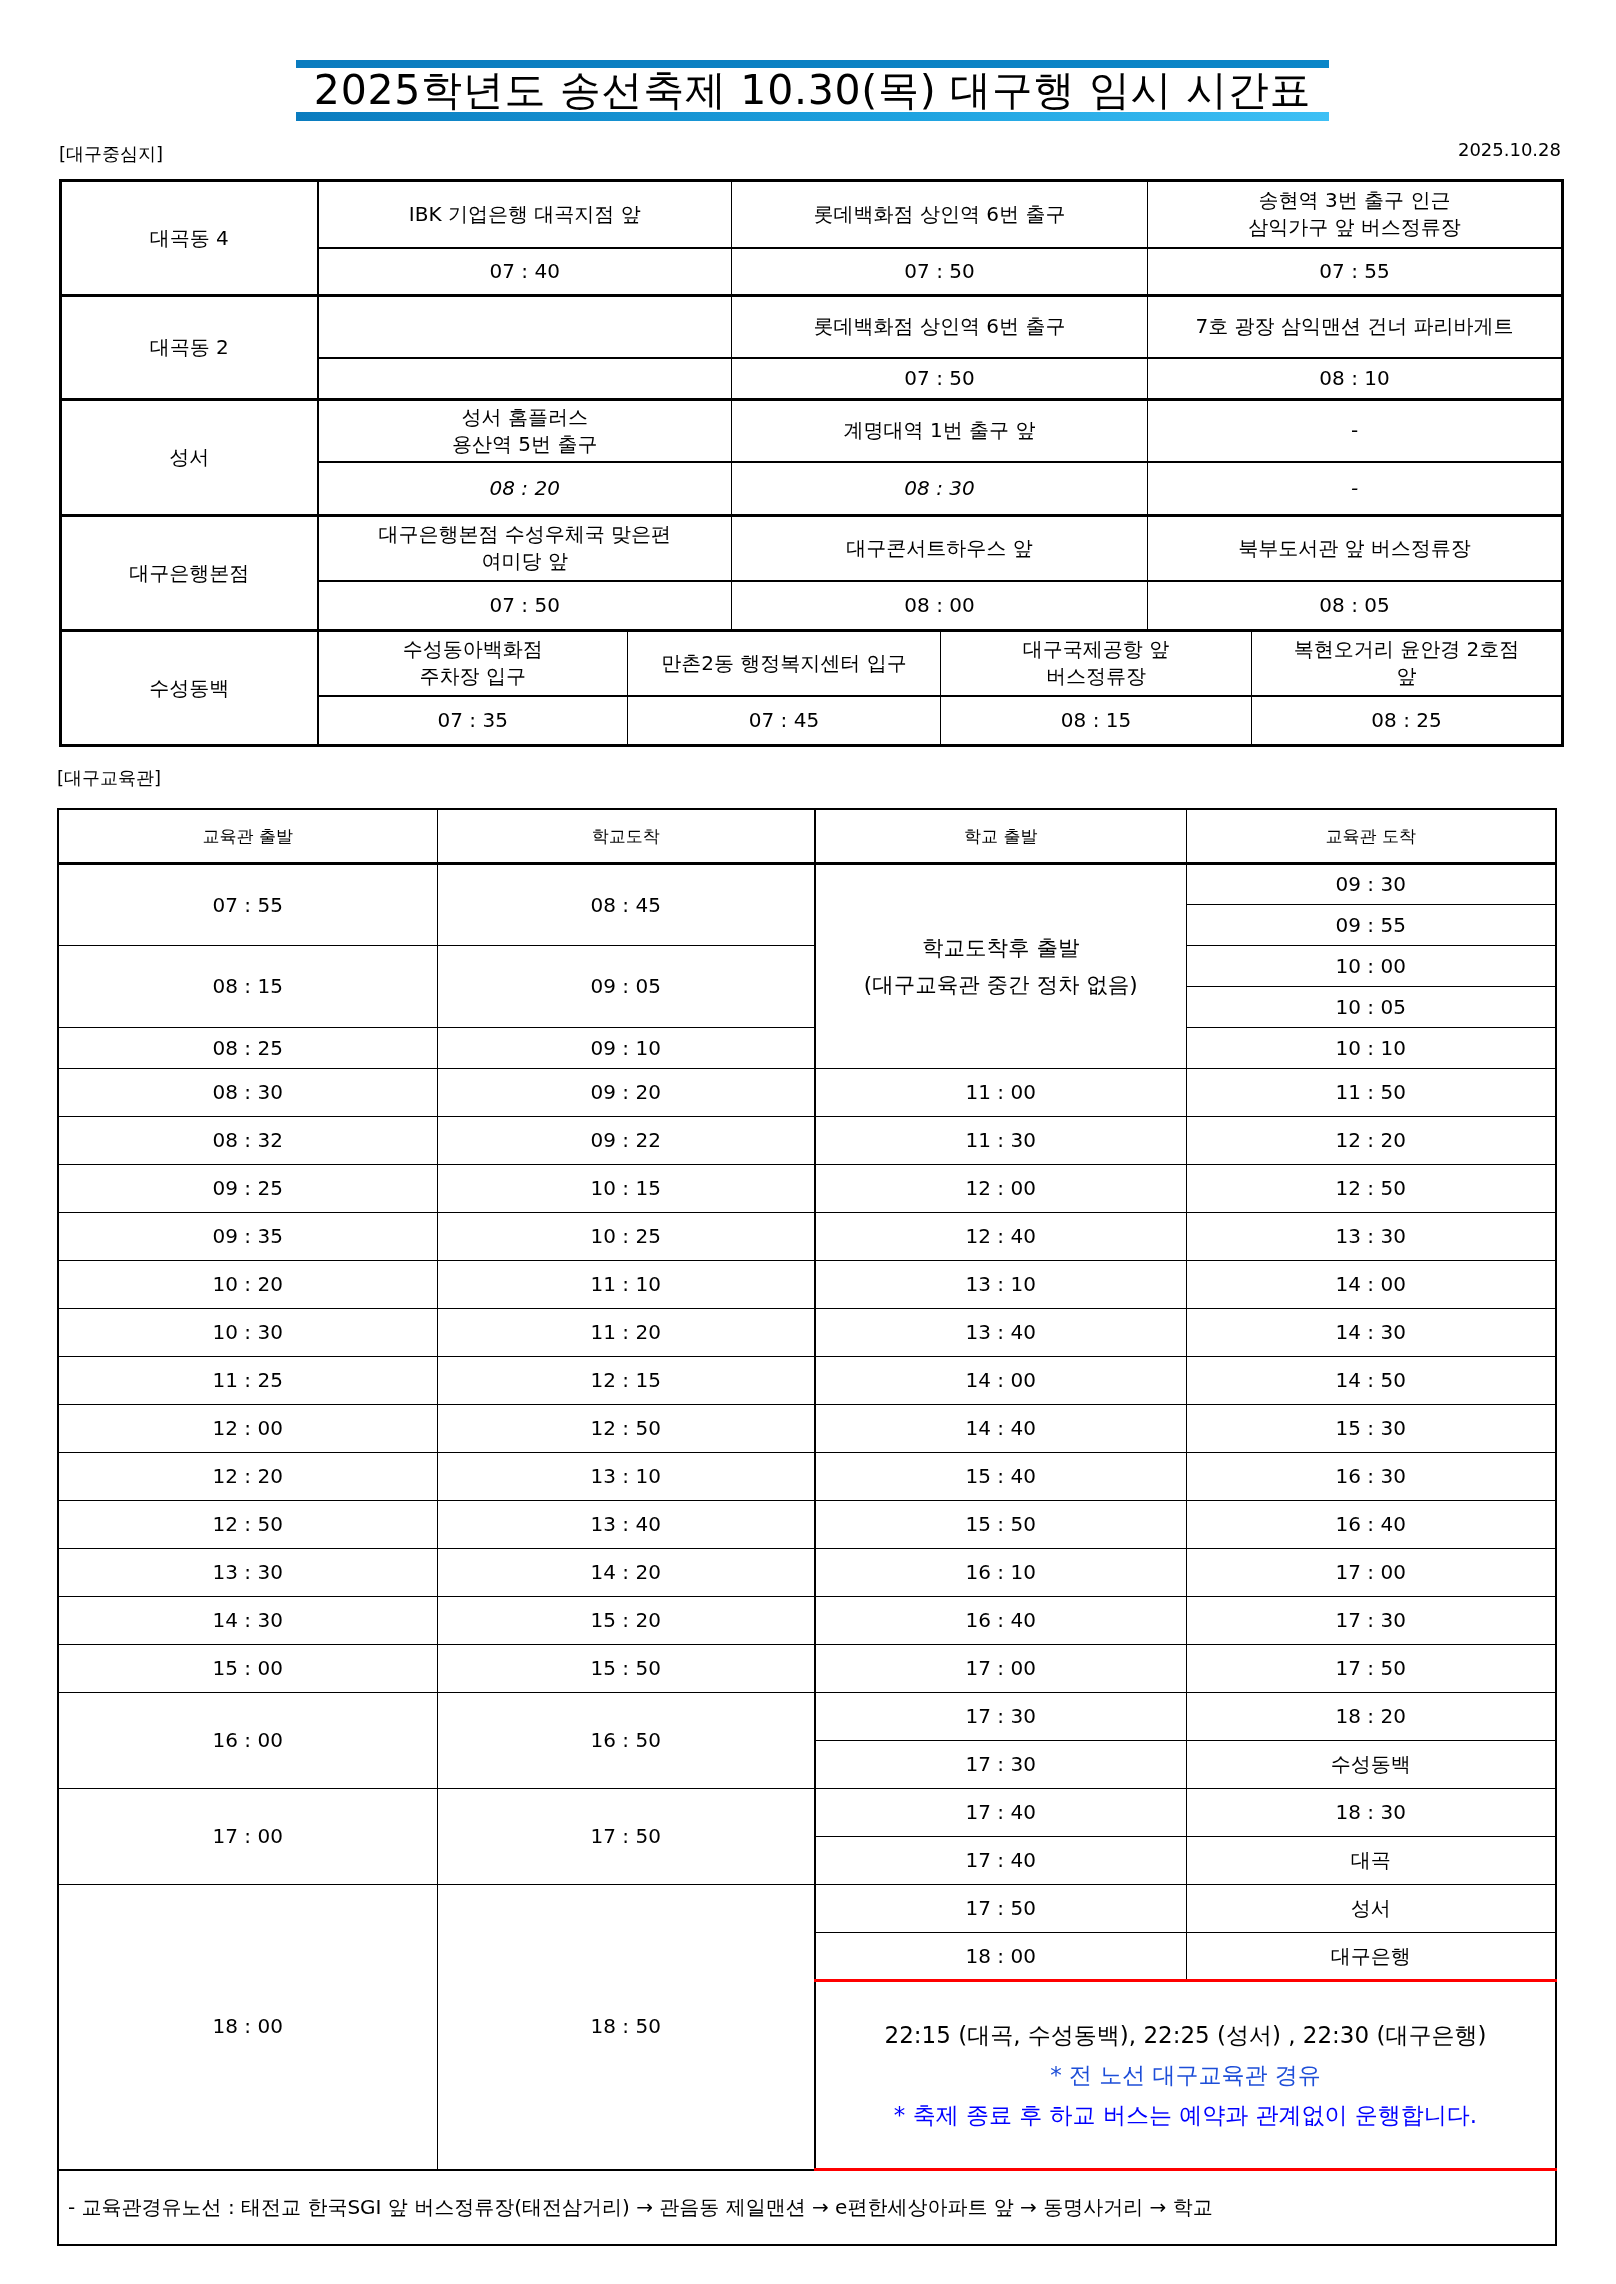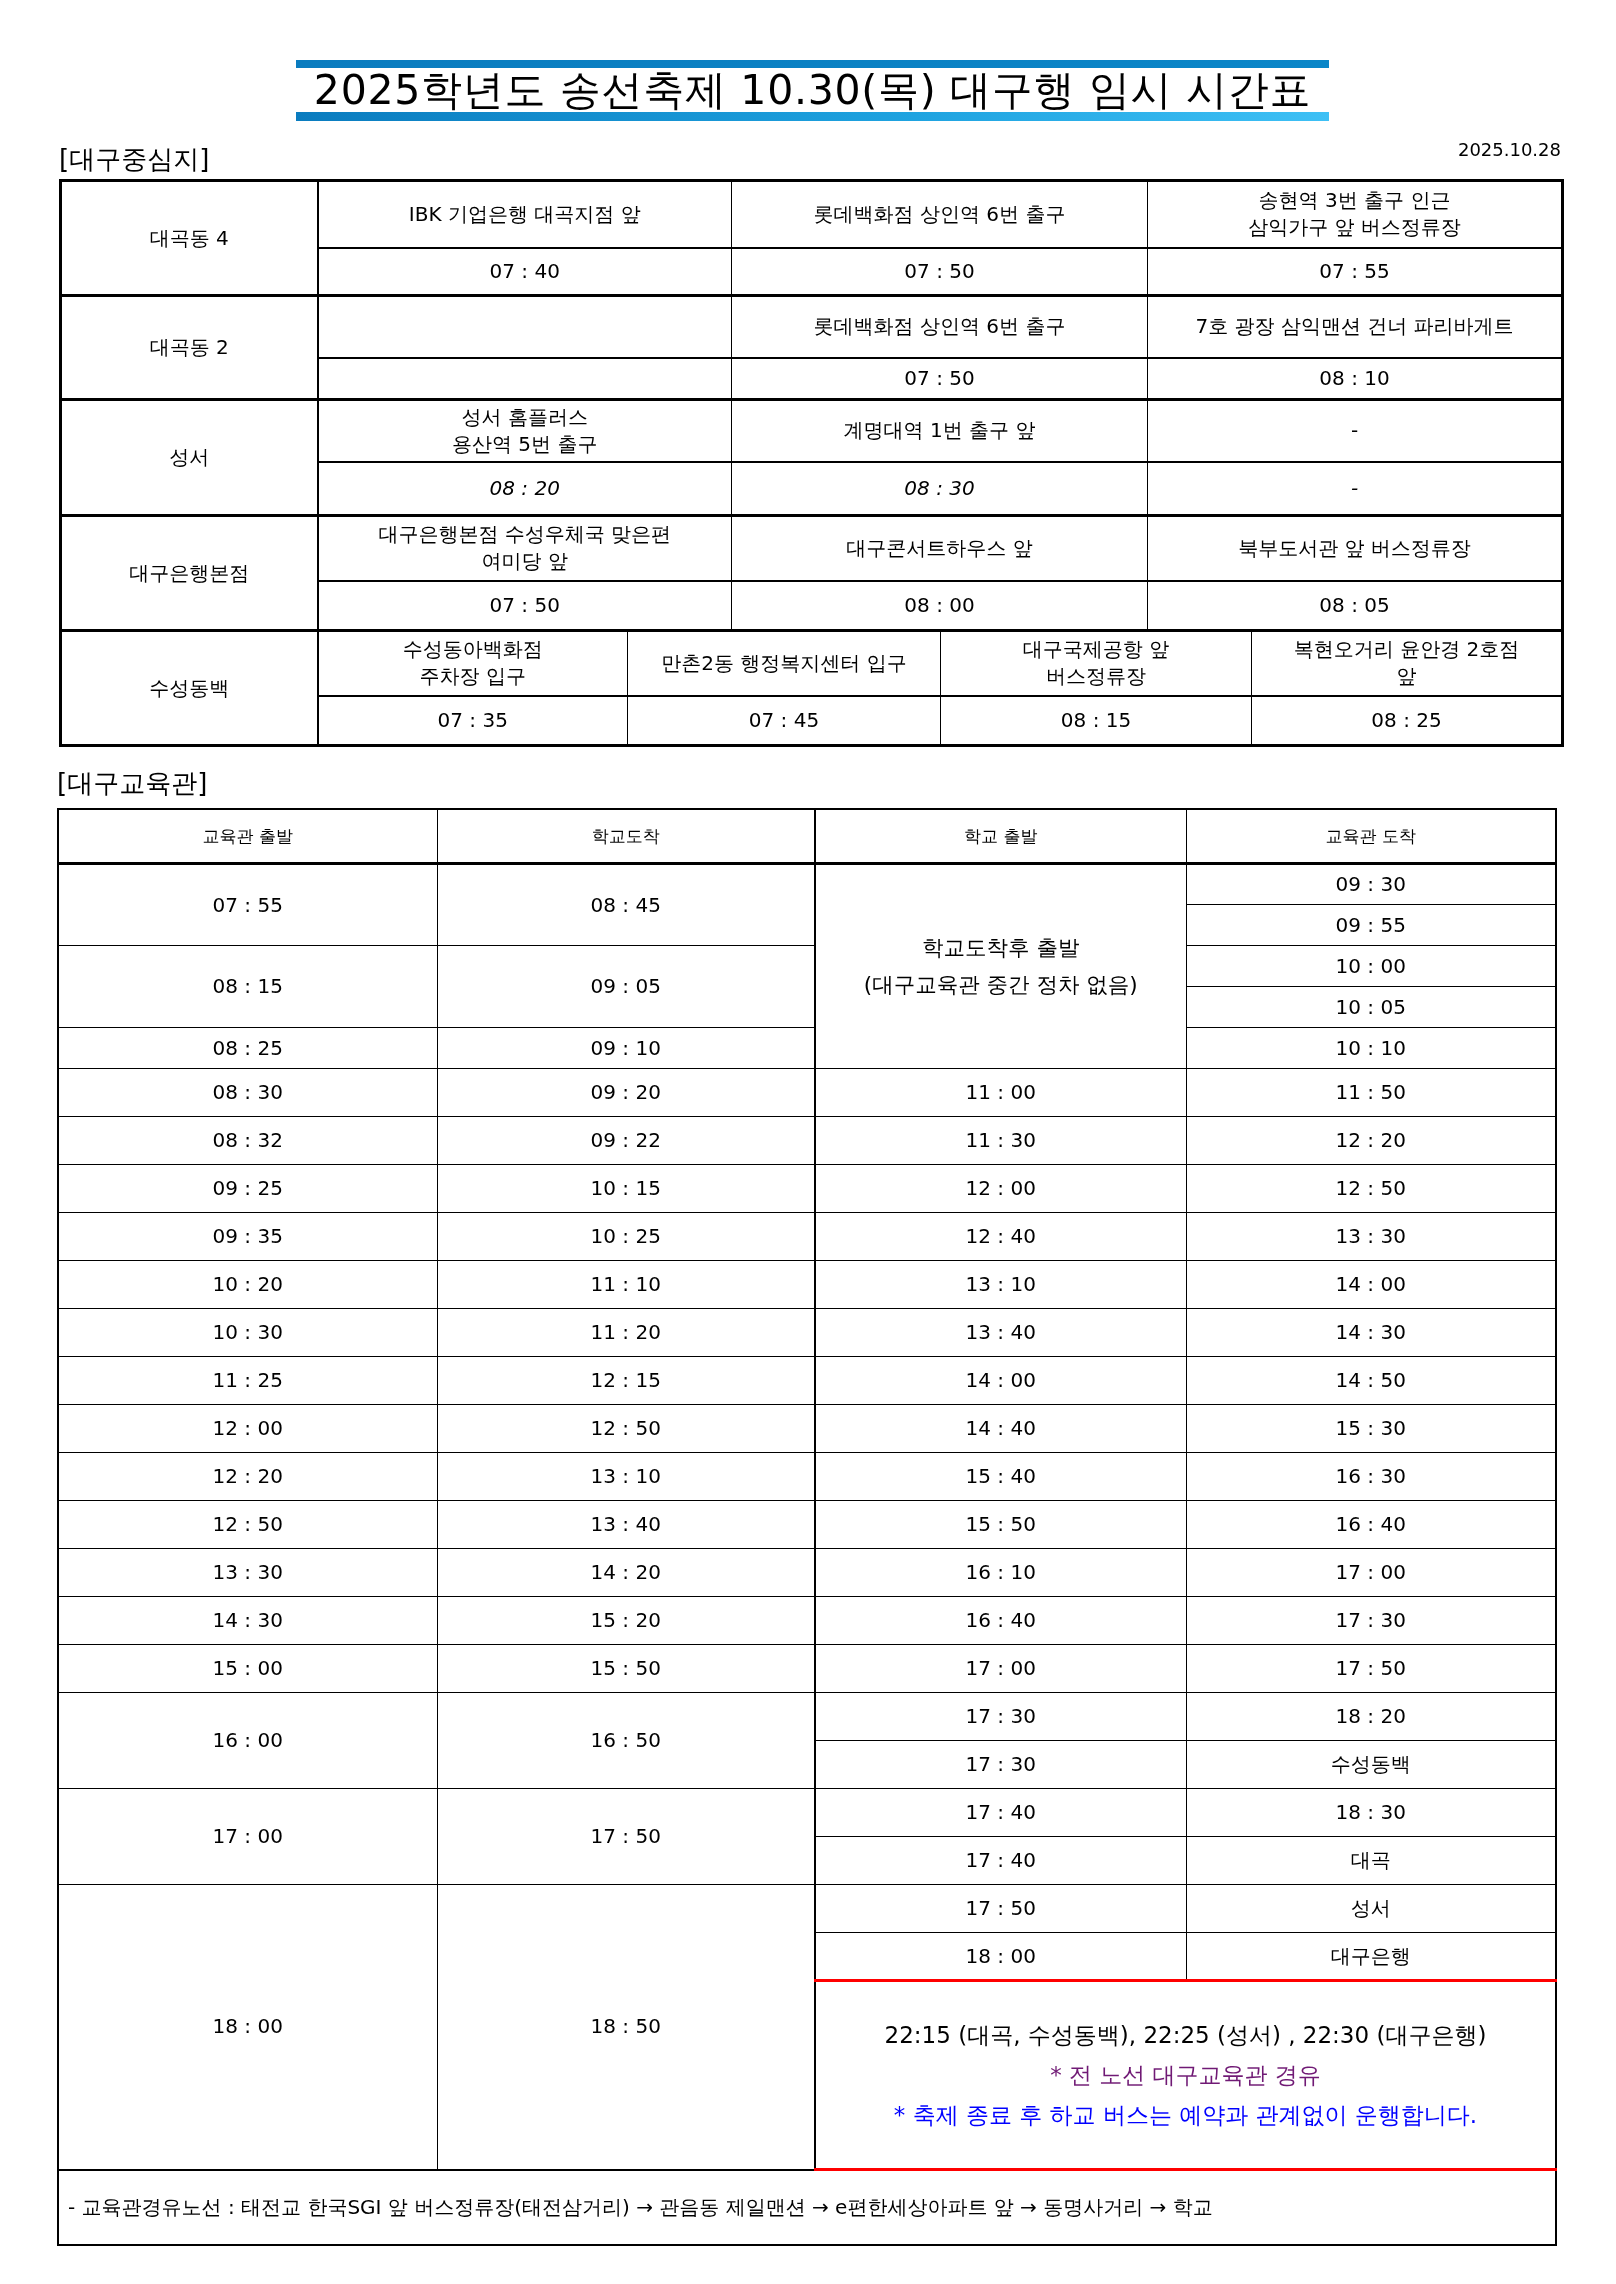--- a/index.html
+++ b/index.html
@@ -5,41 +5,41 @@
   html, body { margin:0; padding:0; background:#ffffff; }
   body { width:1616px; height:2284px; position:relative; overflow:hidden;
          font-family:"DejaVu Sans","Liberation Sans",sans-serif; color:#000; }
   .bar-top { position:absolute; left:296px; top:60px; width:1033px; height:7.8px;
              background:linear-gradient(90deg,#0a7cbf,#0a86c8); }
   .bar-bot { position:absolute; left:296px; top:112px; width:1033px; height:8.5px;
              background:linear-gradient(90deg,#0a7cbf,#1fa3e0 60%,#3ec0f5); }
   .title { position:absolute; left:296px; top:68px; width:1033px; height:44px;
            display:flex; align-items:center; justify-content:center;
            font-size:41px; letter-spacing:0.7px; }
-  .section-label { position:absolute; font-size:26px; }
+  .section-label { position:absolute; font-size:18px; }
   .date { position:absolute; right:55px; top:139px; font-size:18px; }
 
   table { border-collapse:collapse; position:absolute; table-layout:fixed; }
   td, th { text-align:center; vertical-align:middle; font-weight:normal;
            font-size:20px; line-height:1.35; padding:0 3.9px; border:0.7px solid #000; }
   
   #top-table { left:59px; top:179px; width:1502px; border:3.3px solid #000; }
   #top-table td.region { border-right:2.6px solid #000; }
   #top-table tr.group-start td { border-top:3.3px solid #000; }
 
   
   #bottom-table { left:57px; top:808px; width:1499px; border:2.6px solid #000; }
   #bottom-table th { height:52px; border-bottom:3.3px solid #000; font-size:17px; }
   #bottom-table td { font-size:20px; }
   #bottom-table .divider { border-left:2.6px solid #000; }
   #bottom-table td.merged-note { font-size:21.5px; line-height:1.7; }
   #bottom-table td.red-box { border-top:3.9px solid #ff0000; border-bottom:3.9px solid #ff0000;
                              border-left:2.6px solid #000; border-right:2.6px solid #000;
                              font-size:23px; line-height:1.75; }
-  .red { color:#701a75; }
+  .red { color:#1d4ed8; }
   .blue { color:#0000ff; }
   #bottom-table td.footer { text-align:left; padding-left:9px; font-size:20px;
                             border-top:2.6px solid #000; height:73px; }
 </style>
 </head>
 <body>
 
 <div class="bar-top"></div>
 <div class="title">2025학년도 송선축제 10.30(목) 대구행 임시 시간표</div>
 <div class="bar-bot"></div>

